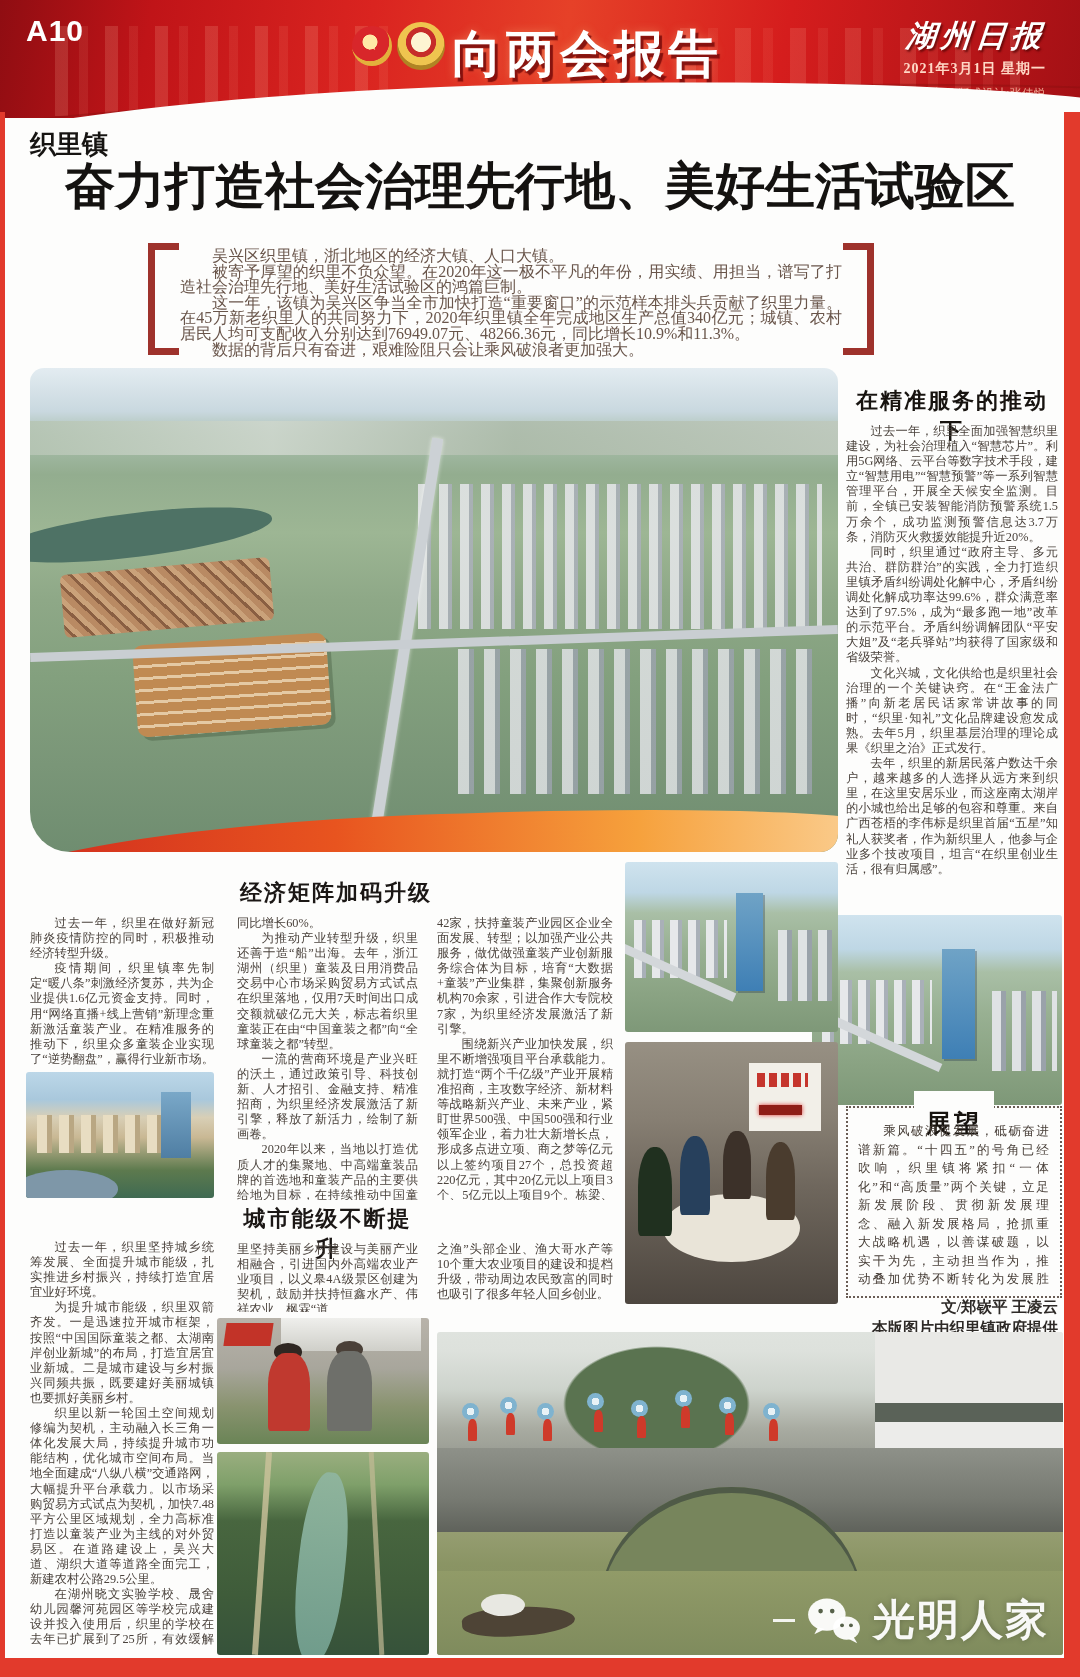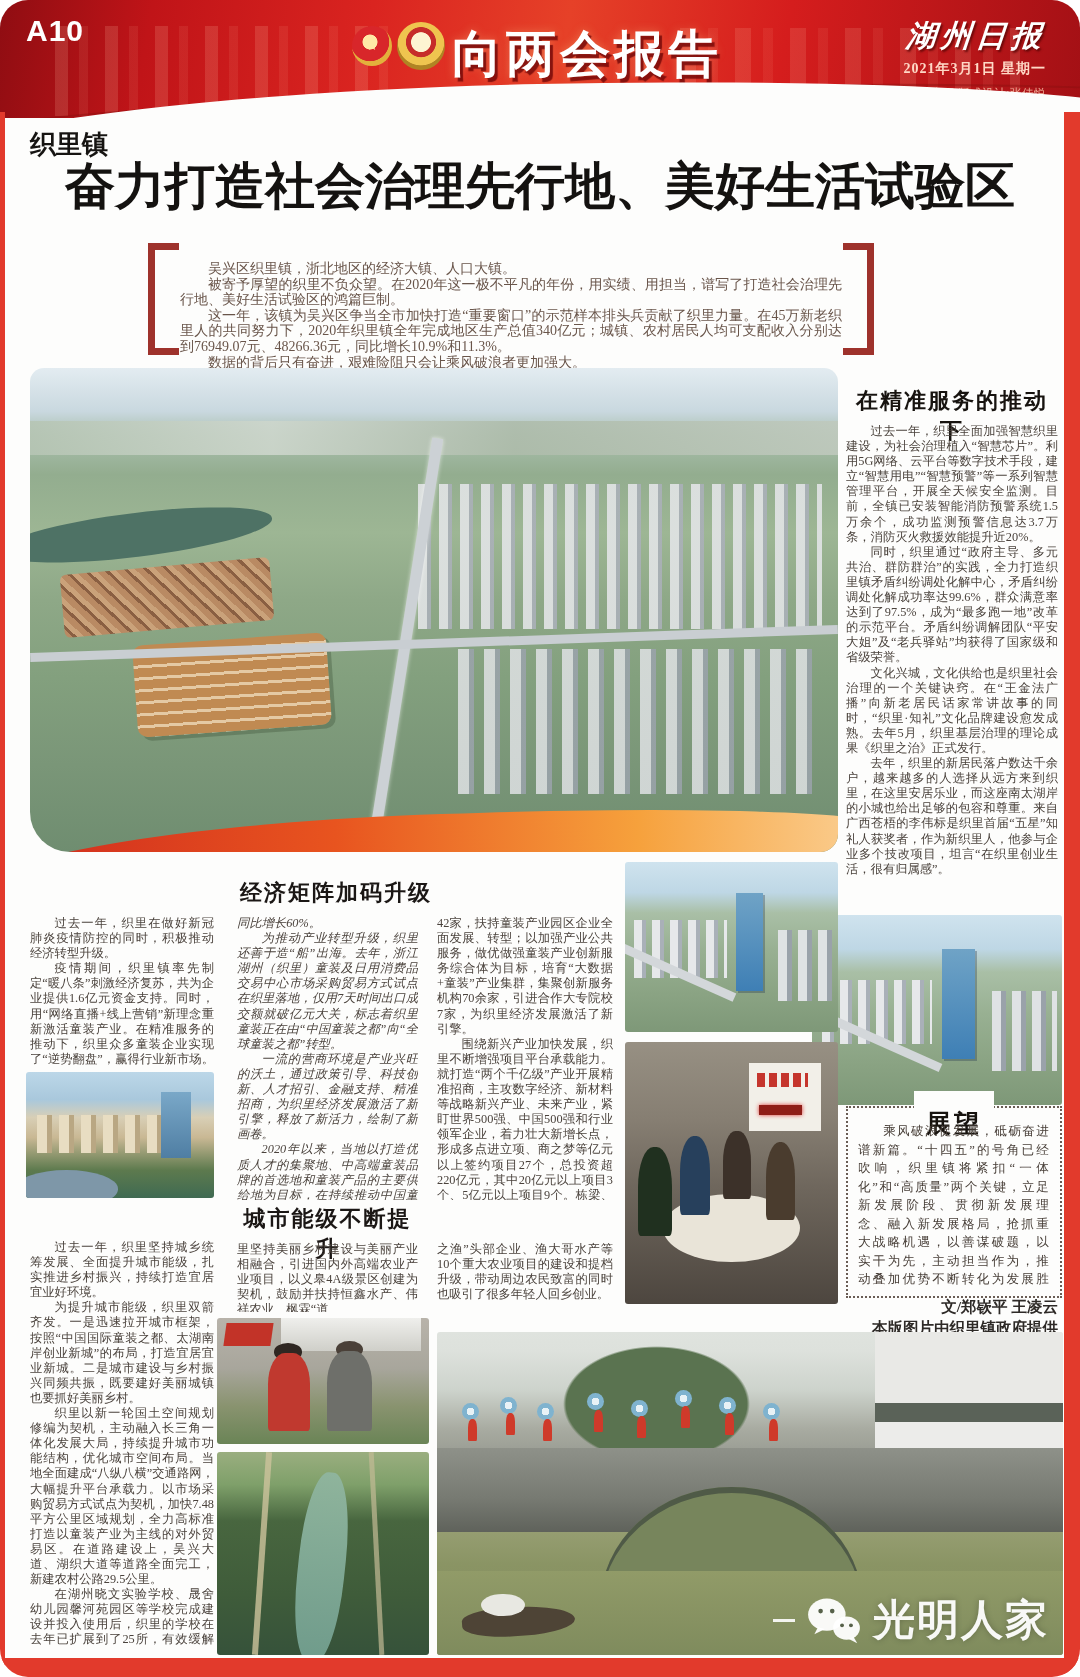--- a/index.html
+++ b/index.html
@@ -1,17 +1,17 @@
 <!DOCTYPE html>
 <html><head>
 <meta charset="utf-8">
 <style>
   html,body{margin:0;padding:0;background:#ffffff;}
   .page{position:relative;width:1080px;height:1677px;background:#fdfdfc;overflow:hidden;
-        font-family:"Liberation Serif","DejaVu Serif",serif;border-radius:28px;}
+        font-family:"Liberation Serif","DejaVu Serif",serif;}
 
   
   .banner{position:absolute;left:0;top:0;width:1080px;height:118px;overflow:hidden;
           background:linear-gradient(100deg,#8f0d12 0%,#c01418 14%,#da2420 34%,#e64128 52%,#d51d1d 72%,#a31015 100%);}
   .sky-strip{position:absolute;opacity:.55;}
   .sky-l{left:55px;top:26px;width:340px;height:90px;
          background:repeating-linear-gradient(90deg,rgba(255,196,168,.30) 0 13px,transparent 13px 24px,rgba(255,180,150,.18) 24px 33px,transparent 33px 50px);}
   .sky-r{left:680px;top:28px;width:340px;height:90px;
          background:repeating-linear-gradient(90deg,rgba(255,196,168,.26) 0 16px,transparent 16px 28px,rgba(255,180,150,.16) 28px 38px,transparent 38px 55px);}
   .banner-swoosh{position:absolute;left:-12%;bottom:-52px;width:124%;height:86px;background:#fdfdfc;
@@ -40,21 +40,21 @@
   
   .kicker{position:absolute;left:30px;top:127px;font:700 26px "Liberation Sans","DejaVu Sans",sans-serif;color:#161412;}
   .headline{position:absolute;left:24px;top:156px;width:1032px;text-align:center;white-space:nowrap;
             font:900 50px/1.2 "Liberation Sans","DejaVu Sans",sans-serif;color:#141210;letter-spacing:0px;}
 
   
   .intro{position:absolute;left:150px;top:243px;width:722px;height:112px;}
   .bk{position:absolute;top:0;bottom:0;width:24px;}
   .bk-l{left:-2px;border-left:7px solid #9e322c;border-top:7px solid #9e322c;border-bottom:7px solid #9e322c;}
   .bk-r{right:-2px;border-right:7px solid #9e322c;border-top:7px solid #9e322c;border-bottom:7px solid #9e322c;}
-  .intro-inner{position:absolute;left:30px;right:30px;top:18px;color:#69554a;font-size:14px;line-height:15.6px;text-align:justify;}
+  .intro-inner{position:absolute;left:30px;right:30px;top:5px;color:#69554a;font-size:16px;line-height:15.6px;text-align:justify;}
   .intro-inner p{margin:0;text-indent:2em;}
 
   
   .tcol{position:absolute;overflow:hidden;color:#4a423c;font-size:12.3px;line-height:15.1px;text-align:justify;}
   .tcol p{margin:0;text-indent:2em;}
   .tcol p.noind{text-indent:0;}
   .sec-h{position:absolute;font-weight:700;font-size:22px;letter-spacing:2px;color:#1b1715;font-family:"Liberation Serif",serif;}
 
   
   .art-title{position:absolute;left:846px;top:386px;width:212px;text-align:center;
@@ -231,21 +231,21 @@
     <p>过去一年，织里在做好新冠肺炎疫情防控的同时，积极推动经济转型升级。</p>
     <p>疫情期间，织里镇率先制定“暖八条”刺激经济复苏，共为企业提供1.6亿元资金支持。同时，用“网络直播+线上营销”新理念重新激活童装产业。在精准服务的推动下，织里众多童装企业实现了“逆势翻盘”，赢得行业新市场。去年，织里童装销售额近650亿元，同比增长6.6%；网络销售额约130亿元。</p>
   </div>
 
   <div class="ph ph-econL">
     <div class="eL-blocks"></div>
     <div class="eL-tower"></div>
     <div class="eL-water"></div>
   </div>
 
-  <div class="tcol" style="left:237px;top:916px;width:181px;height:284px;font-style:italic;">
+  <div class="tcol" style="left:237px;top:916px;width:181px;height:284px;">
     <p class="noind">同比增长60%。</p>
     <p>为推动产业转型升级，织里还善于造“船”出海。去年，浙江湖州（织里）童装及日用消费品交易中心市场采购贸易方式试点在织里落地，仅用7天时间出口成交额就破亿元大关，标志着织里童装正在由“中国童装之都”向“全球童装之都”转型。</p>
     <p>一流的营商环境是产业兴旺的沃土，通过政策引导、科技创新、人才招引、金融支持、精准招商，为织里经济发展激活了新引擎，释放了新活力，绘制了新画卷。</p>
     <p>2020年以来，当地以打造优质人才的集聚地、中高端童装品牌的首选地和童装产品的主要供给地为目标，在持续推动中国童装上市园、童装物流园等“五大工程”建设同时，用政策引导童装“头部企业”做大做强，培育发展童装规模企业</p>
   </div>
 
   <div class="tcol" style="left:437px;top:916px;width:176px;height:284px;">
     <p class="noind">42家，扶持童装产业园区企业全面发展、转型；以加强产业公共服务，做优做强童装产业创新服务综合体为目标，培育“大数据+童装”产业集群，集聚创新服务机构70余家，引进合作大专院校7家，为织里经济发展激活了新引擎。</p>
     <p>围绕新兴产业加快发展，织里不断增强项目平台承载能力。就打造“两个千亿级”产业开展精准招商，主攻数字经济、新材料等战略新兴产业、未来产业，紧盯世界500强、中国500强和行业领军企业，着力壮大新增长点，形成多点进立项、商之梦等亿元以上签约项目27个，总投资超220亿元，其中20亿元以上项目3个、5亿元以上项目9个。栋梁、东旭、创势、科洋4个产业项目成功拿地开工，其中织造智能产业园二期项目成功认定省级重大产业项目。</p>
   </div>

